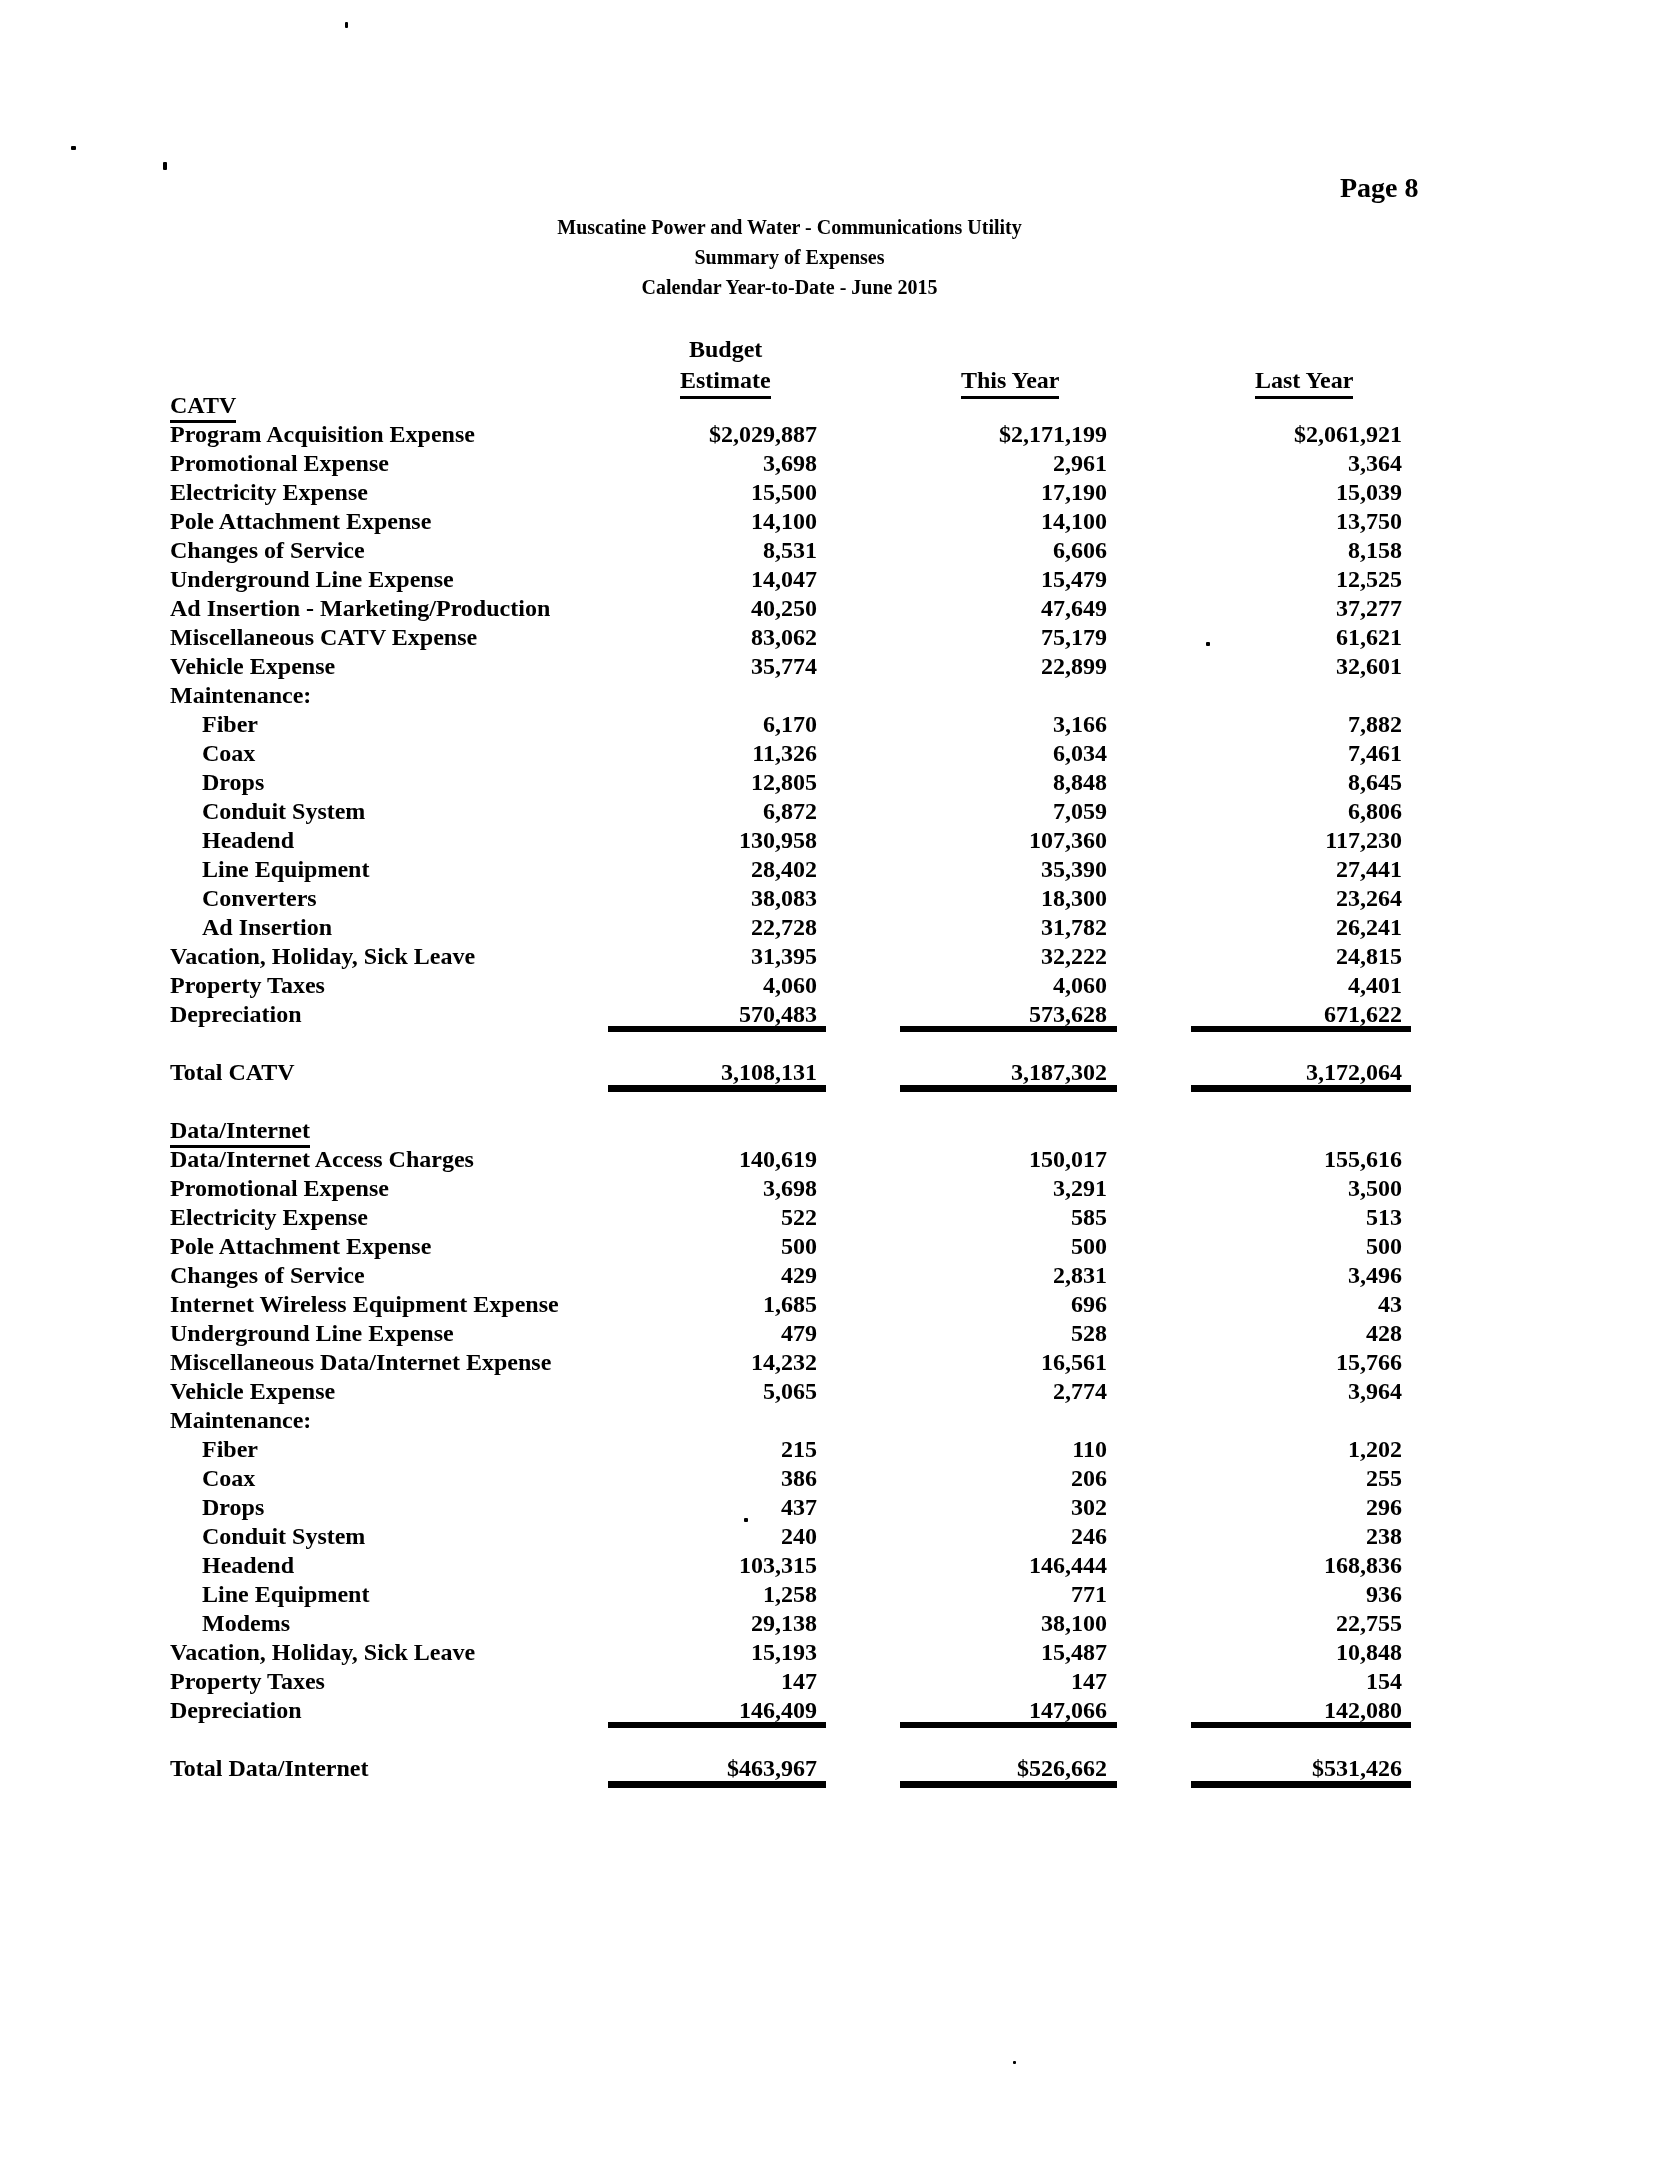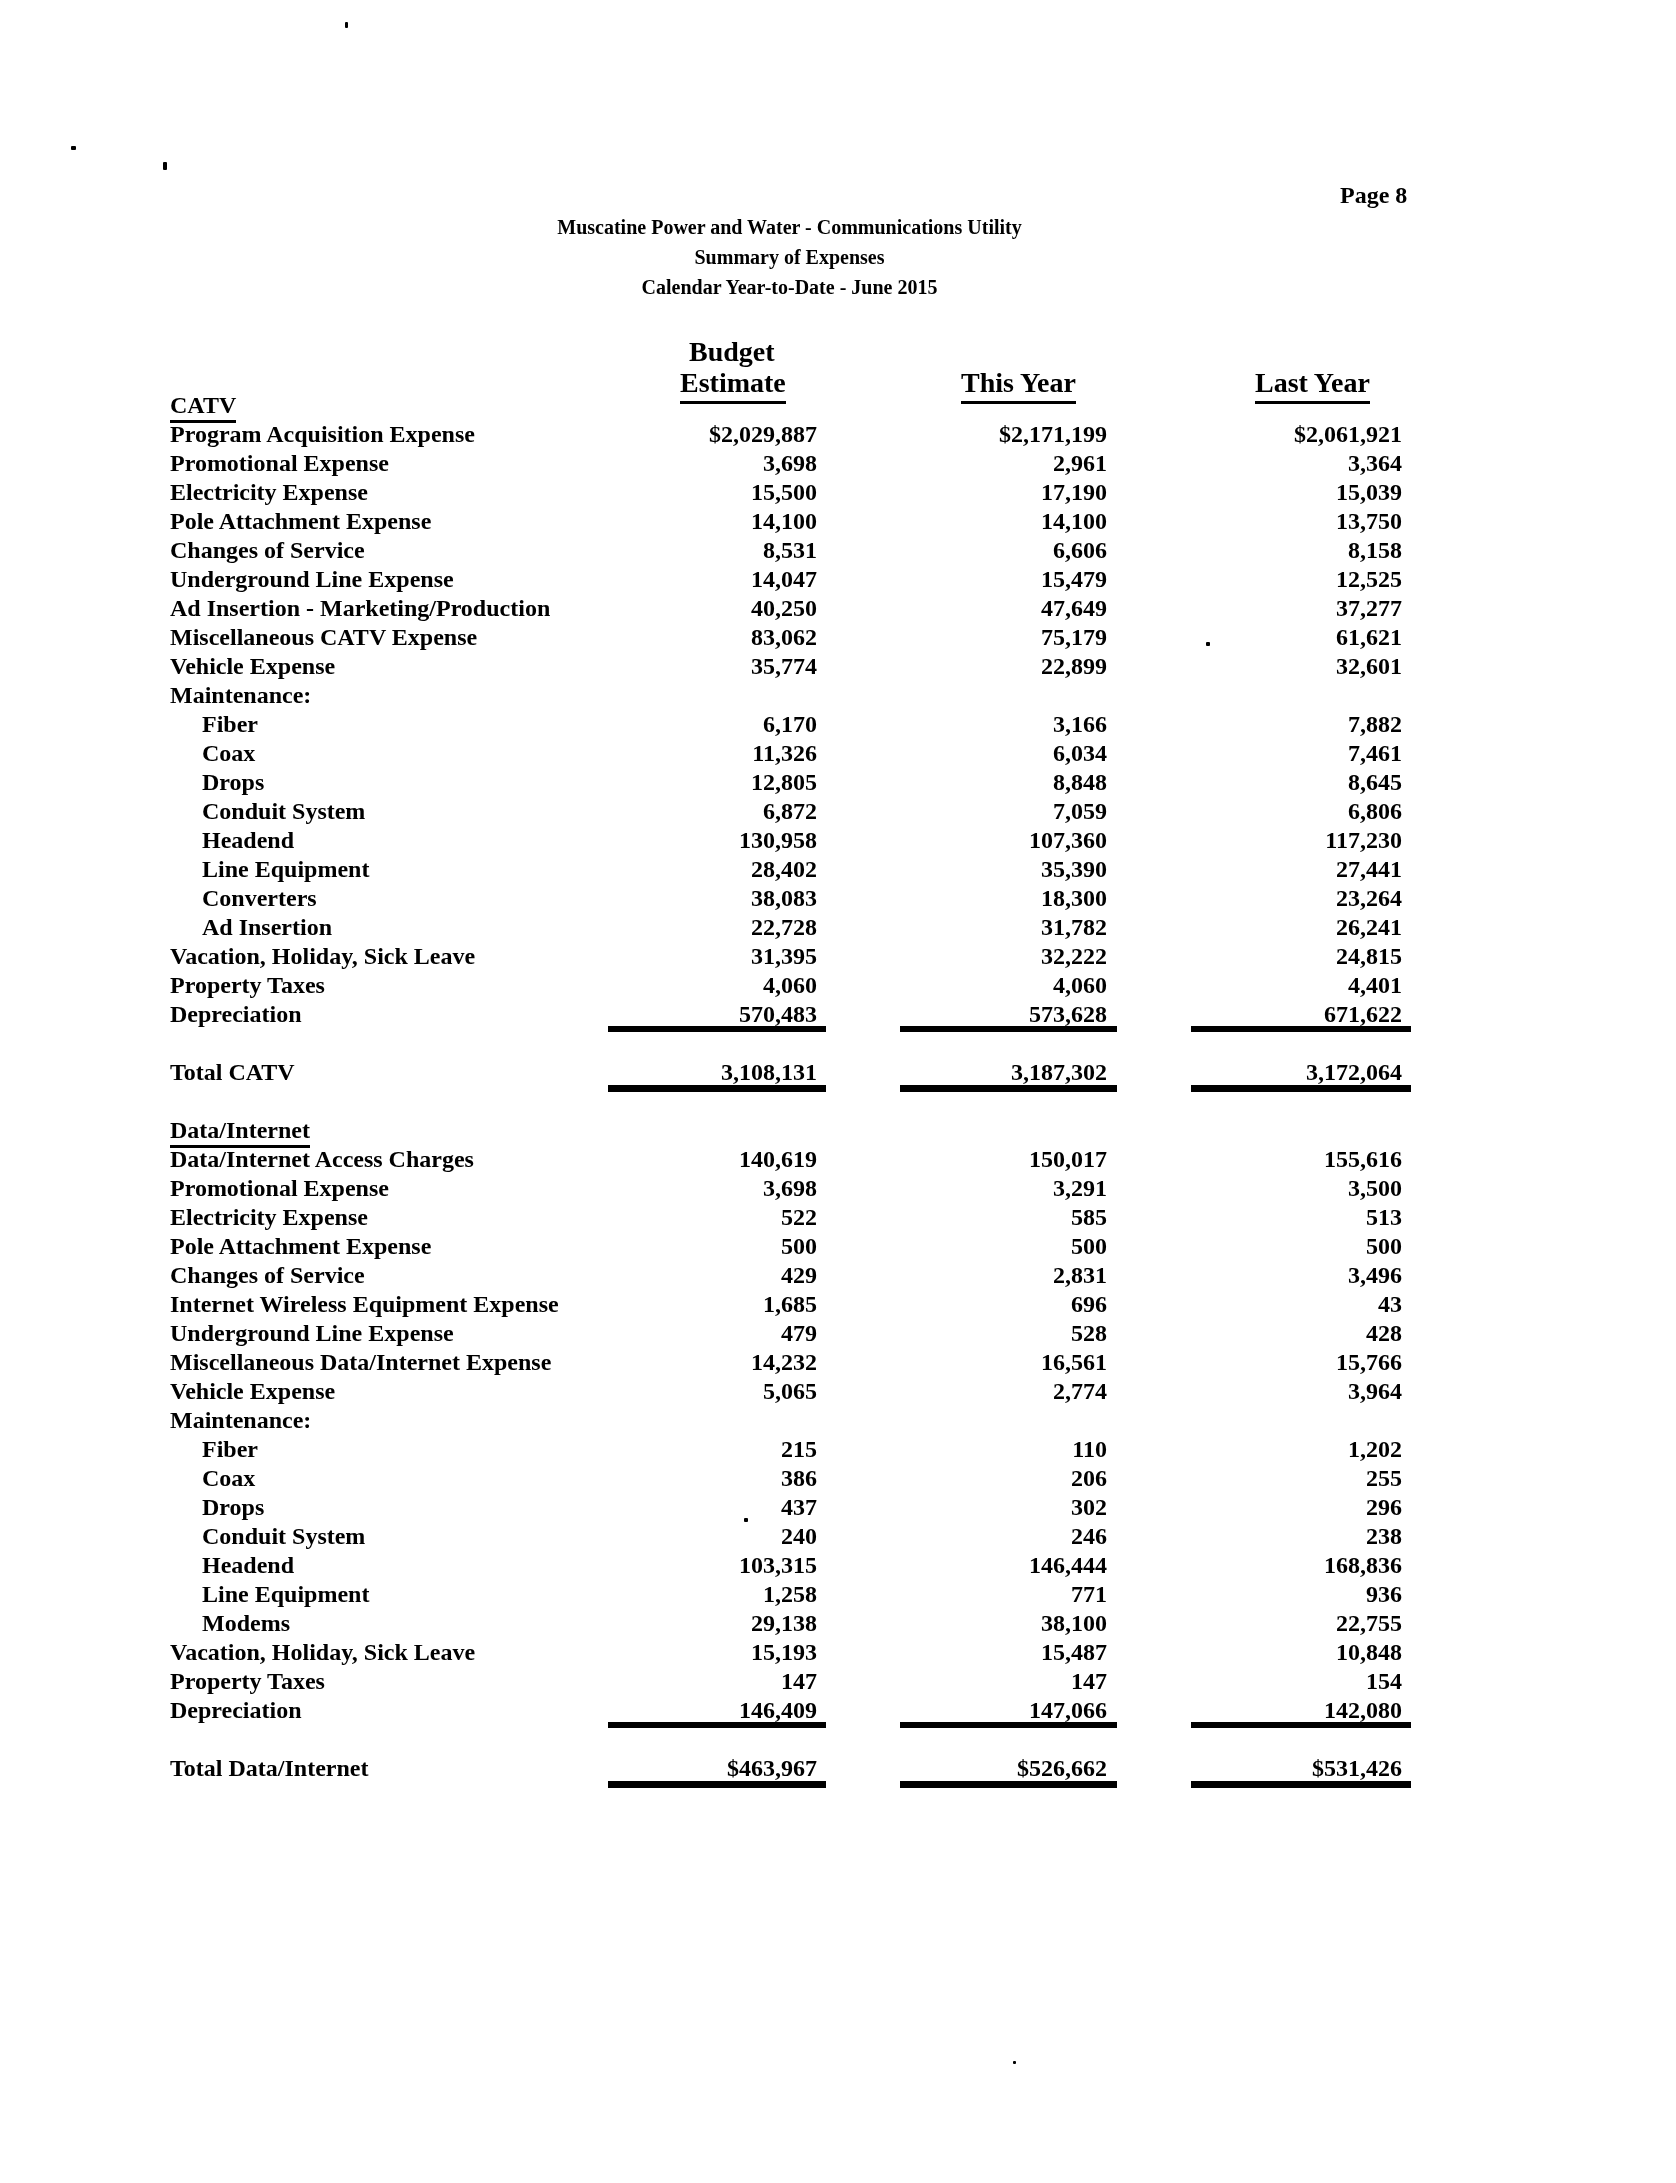--- a/index.html
+++ b/index.html
@@ -6,23 +6,23 @@
   .page{
     position:relative;
     width:1676px;
     height:2183px;
     background:#ffffff;
     font-family:"Liberation Serif","DejaVu Serif",serif;
     font-weight:700;
     color:#000;
     overflow:hidden;
   }
-  .pageno{position:absolute;top:182px;left:1340px;font-size:24px;white-space:nowrap;}
+  .pageno{position:absolute;top:172px;left:1340px;font-size:28px;white-space:nowrap;}
   .titles{position:absolute;top:212px;left:0;width:1579px;text-align:center;font-size:20px;line-height:30px;}
-  .colhead{position:absolute;font-size:28px;white-space:nowrap;}
+  .colhead{position:absolute;font-size:24px;white-space:nowrap;}
   .u{border-bottom:3px solid #000;padding-bottom:3px;}
   #expense-table{position:absolute;top:391px;left:0;width:1676px;}
   .trow{position:relative;height:29px;font-size:24px;}
   .gap{height:29px;}
   .lbl{position:absolute;left:170px;top:1px;white-space:nowrap;}
   .lbl.ind{left:202px;}
   .trow.sec .lbl{border-bottom:3px solid #000;padding-bottom:1px;}
   .c1,.c2,.c3{position:absolute;top:1px;width:277px;text-align:right;white-space:nowrap;}
   .c1{left:540px;}
   .c2{left:830px;}

